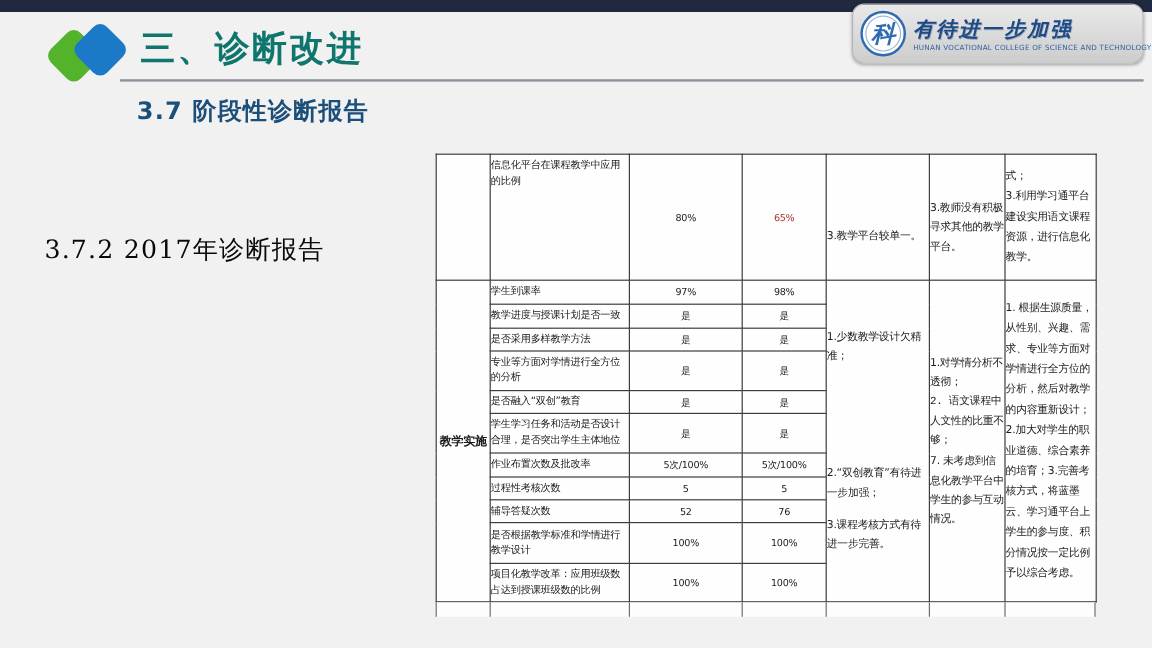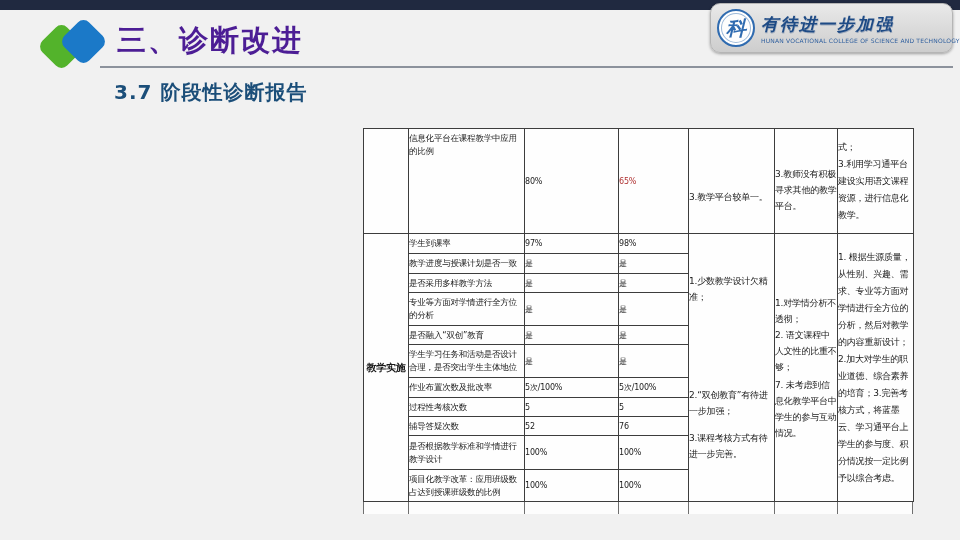--- a/index.html
+++ b/index.html
@@ -20,48 +20,48 @@
   .logo-text{margin-left:6px;min-width:0;}
   .logo-cn{font-family:"DejaVu Serif",serif;font-style:italic;font-weight:700;font-size:17px;
            color:#1d4a85;letter-spacing:2px;white-space:nowrap;text-shadow:0.6px 0.6px 0 rgba(120,140,170,.6);}
   .logo-en{font-size:6px;color:#2f5f9e;letter-spacing:0.2px;white-space:nowrap;margin-top:1px;}
 
   
   .diamonds{position:absolute;left:40px;top:18px;width:70px;height:56px;}
   .d{position:absolute;width:35px;height:35px;border-radius:8px;transform:rotate(45deg);}
   .d.green{left:4px;top:11px;background:#53b32b;}
   .d.blue{left:26px;top:6px;background:#1b79c8;}
-  .title{position:absolute;left:117px;top:21px;font-size:29px;font-weight:bold;color:#4c1d95;letter-spacing:2px;}
+  .title{position:absolute;left:117px;top:21px;font-size:29px;font-weight:bold;color:#0f766e;letter-spacing:2px;}
   .rule{position:absolute;left:100px;top:66px;width:853px;height:2px;background:#8c929c;}
   .subtitle{position:absolute;left:114px;top:79px;font-size:20px;font-weight:bold;color:#1b4e79;letter-spacing:1px;}
   .left-heading{position:absolute;left:37px;top:194px;font-size:21px;color:#0a0a0a;
                 font-family:"DejaVu Serif","Liberation Serif",serif;letter-spacing:1px;}
 
   
   .table-wrap{position:absolute;left:363px;top:128px;width:550px;}
   table.diag{border-collapse:collapse;table-layout:fixed;width:550px;background:#fefefe;
              font-size:9px;color:#1a1a1a;}
   table.diag td{border:1px solid #3d3d3d;padding:0;vertical-align:middle;overflow:hidden;
                 letter-spacing:-0.2px;box-sizing:border-box;}
   tr.band1{height:105px;}
   .r0{height:20px}.r1{height:20px}.r2{height:19px}.r3{height:33px}.r4{height:19px}
   .r5{height:33px}.r6{height:20px}.r7{height:19px}.r8{height:19px}.r9{height:34px}.r10{height:32px}
   td.c-label{text-align:center;font-weight:bold;font-size:10px;letter-spacing:0;}
   td.c-ind{text-align:left;padding:1px 1px 1px 3px;font-size:8.5px;line-height:1.5;}
-  td.c-val{font-size:8px;}
+  td.c-val{text-align:center;font-size:8px;}
   td.red{color:#b03333;}
   td.c-para{vertical-align:top;padding:3px;font-size:9px;line-height:16px;}
   td.c-meas{vertical-align:top;padding:3px 2px;font-size:9px;line-height:17px;}
   .v-top{vertical-align:top !important;}
   .b1-ind{padding-top:3px !important;}
   .b1-prob{padding-top:32px !important;}
   .b1-cause{padding-top:18px !important;}
   .gap-p2{margin-top:82px;}
   .gap-p3{margin-top:11px;}
-  .gap-q2{}
+  .gap-q2{font-family:Liberation Mono, monospace;}
   .gap-q3{margin-top:2px;}
   
   .stubs{position:relative;width:550px;height:12px;background:#fdfdfd;}
   .stub{position:absolute;top:0;width:1px;height:12px;background:#6f6f6f;}
 </style>
 </head>
 <body>
 
 <div class="slide">
   <div class="topbar"></div>
@@ -76,20 +76,21 @@
     </div>
   </div>
 
   <div class="diamonds">
     <div class="d green"></div>
     <div class="d blue"></div>
   </div>
   <div class="title">三、诊断改进</div>
   <div class="rule"></div>
   <div class="subtitle">3.7 阶段性诊断报告</div>
+  <div class="left-heading">3.7.2 2017年诊断报告</div>
 
   <div class="table-wrap">
     <table class="diag">
       <colgroup>
         <col style="width:45px">
           <col style="width:116px">
           <col style="width:94px">
         <col style="width:70px">
           <col style="width:86px">
           <col style="width:63px">

